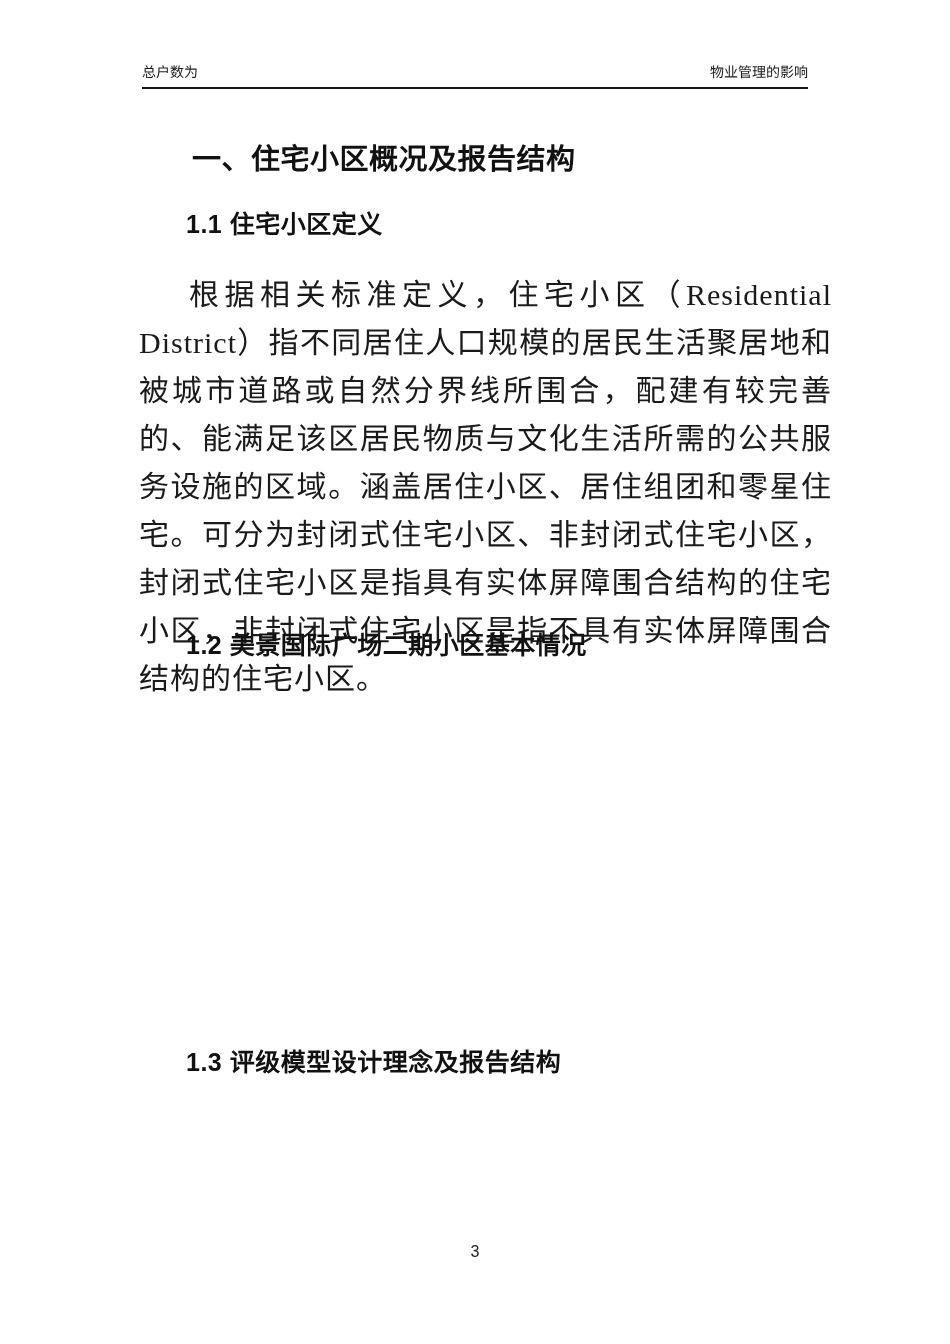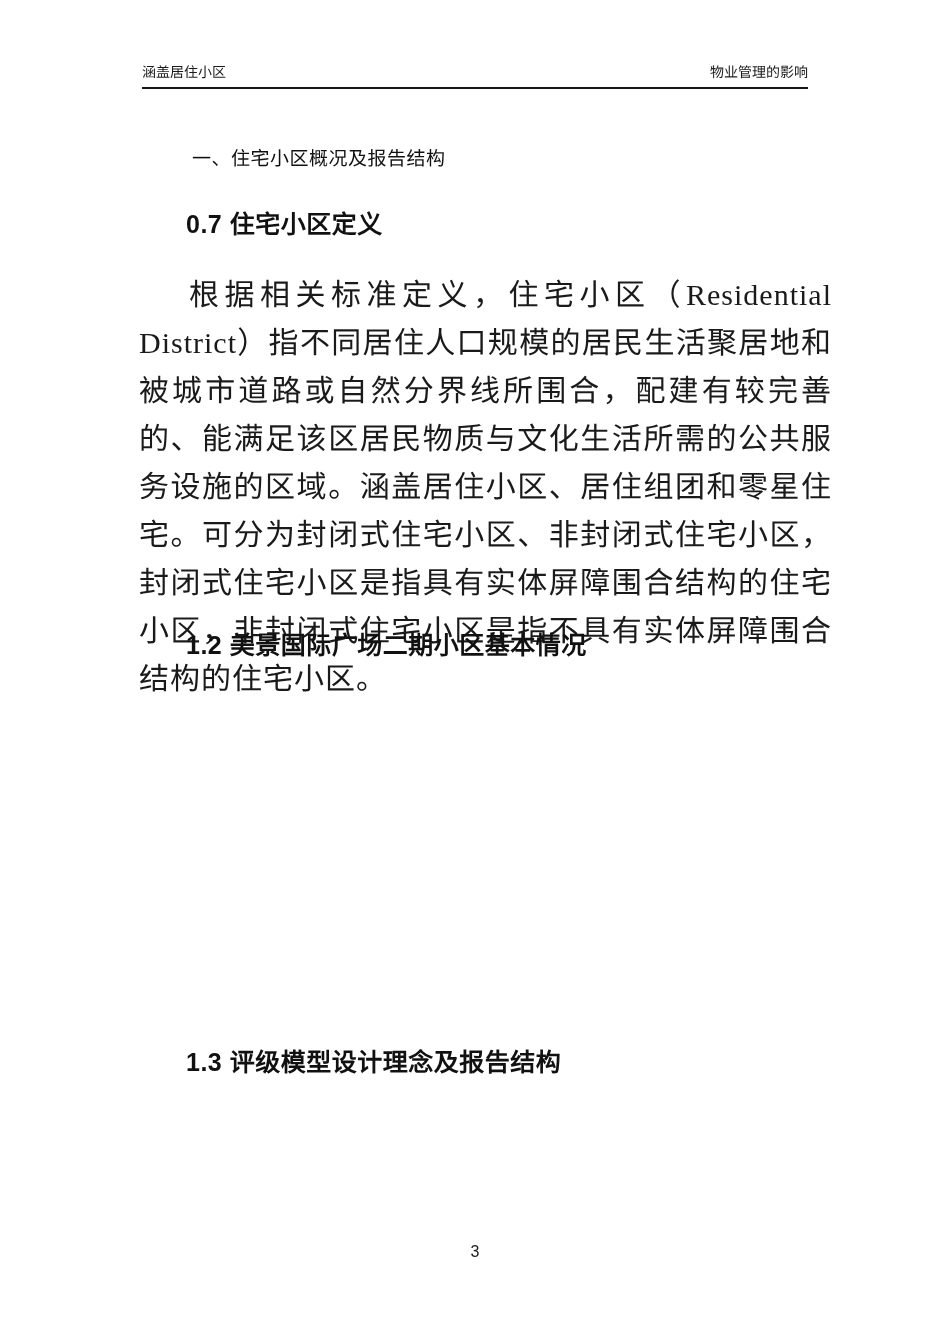--- a/index.html
+++ b/index.html
@@ -31,22 +31,22 @@
     border-bottom: 2.5px solid #151515;
     padding-bottom: 6px;
   }
   
   .h1 {
     position: absolute;
     left: 192px;
     top: 143px;
     margin: 0;
     font-family: "Liberation Sans", "DejaVu Sans", sans-serif;
-    font-weight: 400;
-    font-size: 19px;
+    font-weight: 700;
+    font-size: 29px;
     line-height: 32px;
     letter-spacing: 0.5px;
     color: #111111;
   }
   .h2 {
     position: absolute;
     left: 186px;
     margin: 0;
     font-family: "Liberation Sans", "DejaVu Sans", sans-serif;
     font-weight: 700;
@@ -86,27 +86,27 @@
     font-size: 16px;
     color: #1b1b1b;
   }
 </style>
 </head>
 <body>
 
 <div class="page">
 
   <div class="header">
-    <span>涵盖居住小区</span>
+    <span>总户数为</span>
     <span>物业管理的影响</span>
   </div>
 
   <h1 class="h1">一、住宅小区概况及报告结构</h1>
 
-  <h2 class="h2 h2-1">0.7 住宅小区定义</h2>
+  <h2 class="h2 h2-1">1.1 住宅小区定义</h2>
 
   <p class="para p1">根据相关标准定义，住宅小区（Residential District）指不同居住人口规模的居民生活聚居地和被城市道路或自然分界线所围合，配建有较完善的、能满足该区居民物质与文化生活所需的公共服务设施的区域。涵盖居住小区、居住组团和零星住宅。可分为封闭式住宅小区、非封闭式住宅小区，封闭式住宅小区是指具有实体屏障围合结构的住宅小区，非封闭式住宅小区是指不具有实体屏障围合结构的住宅小区。</p>
 
   <h2 class="h2 h2-2">1.2 美景国际广场二期小区基本情况</h2>
 
 
   <h2 class="h2 h2-3">1.3 评级模型设计理念及报告结构</h2>
 
 
   <div class="footer">

